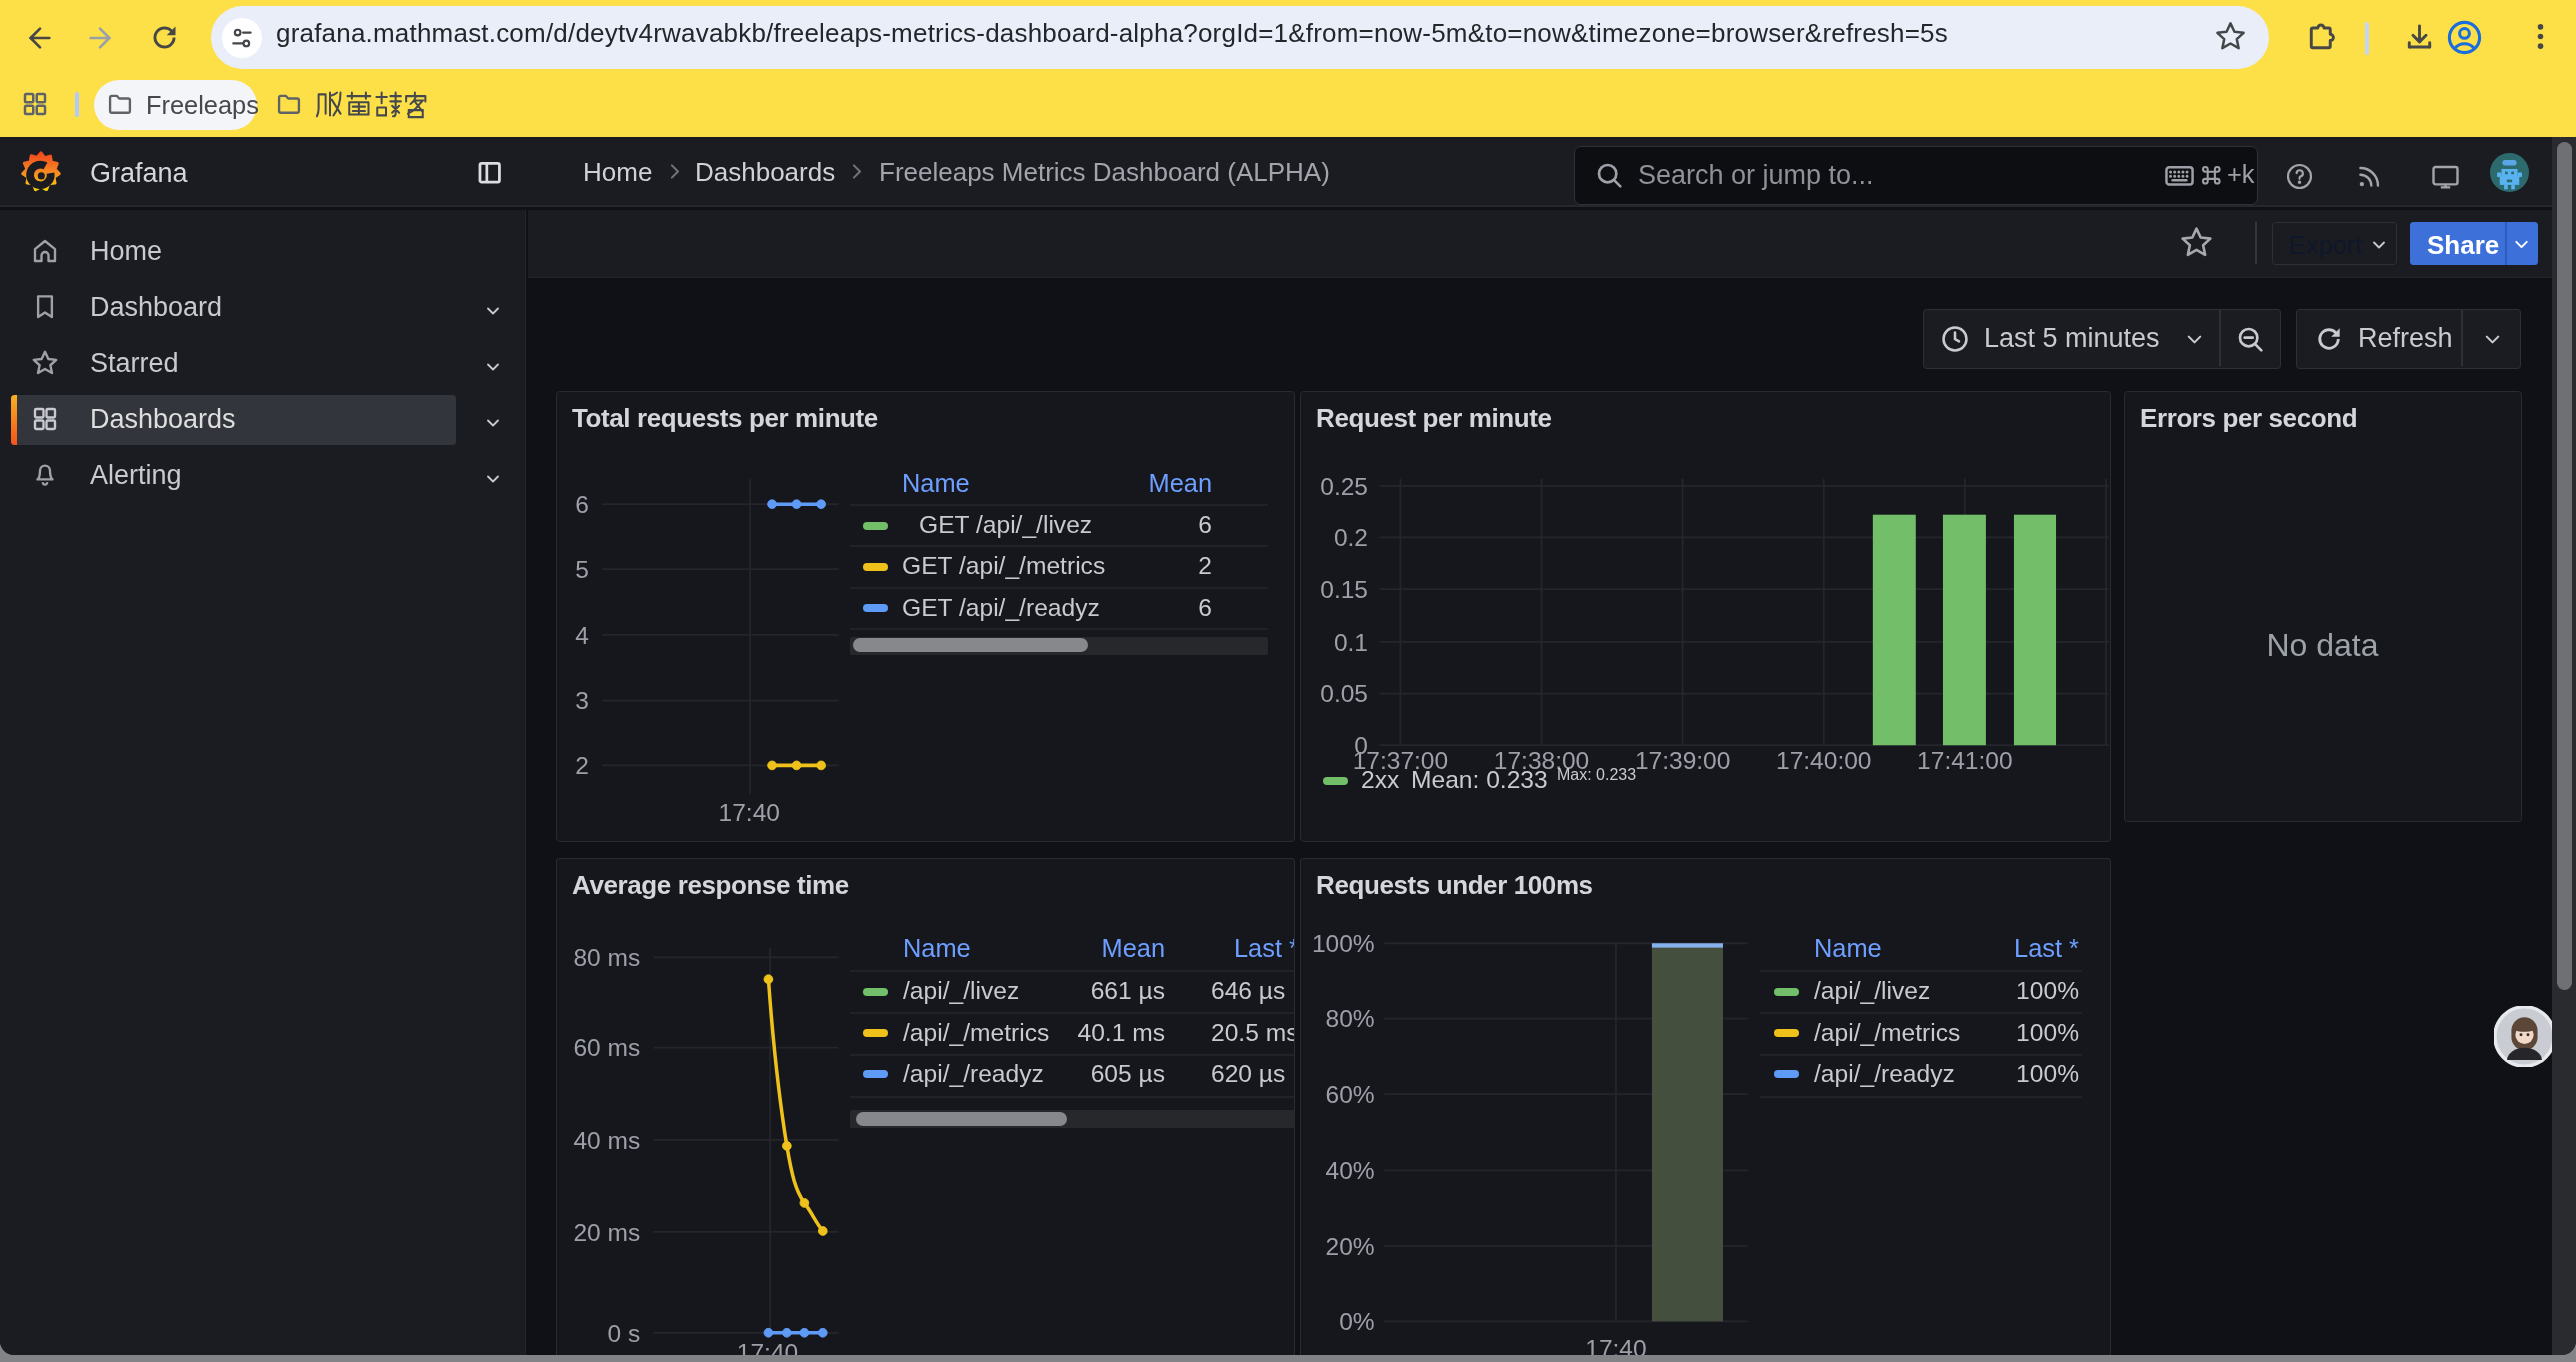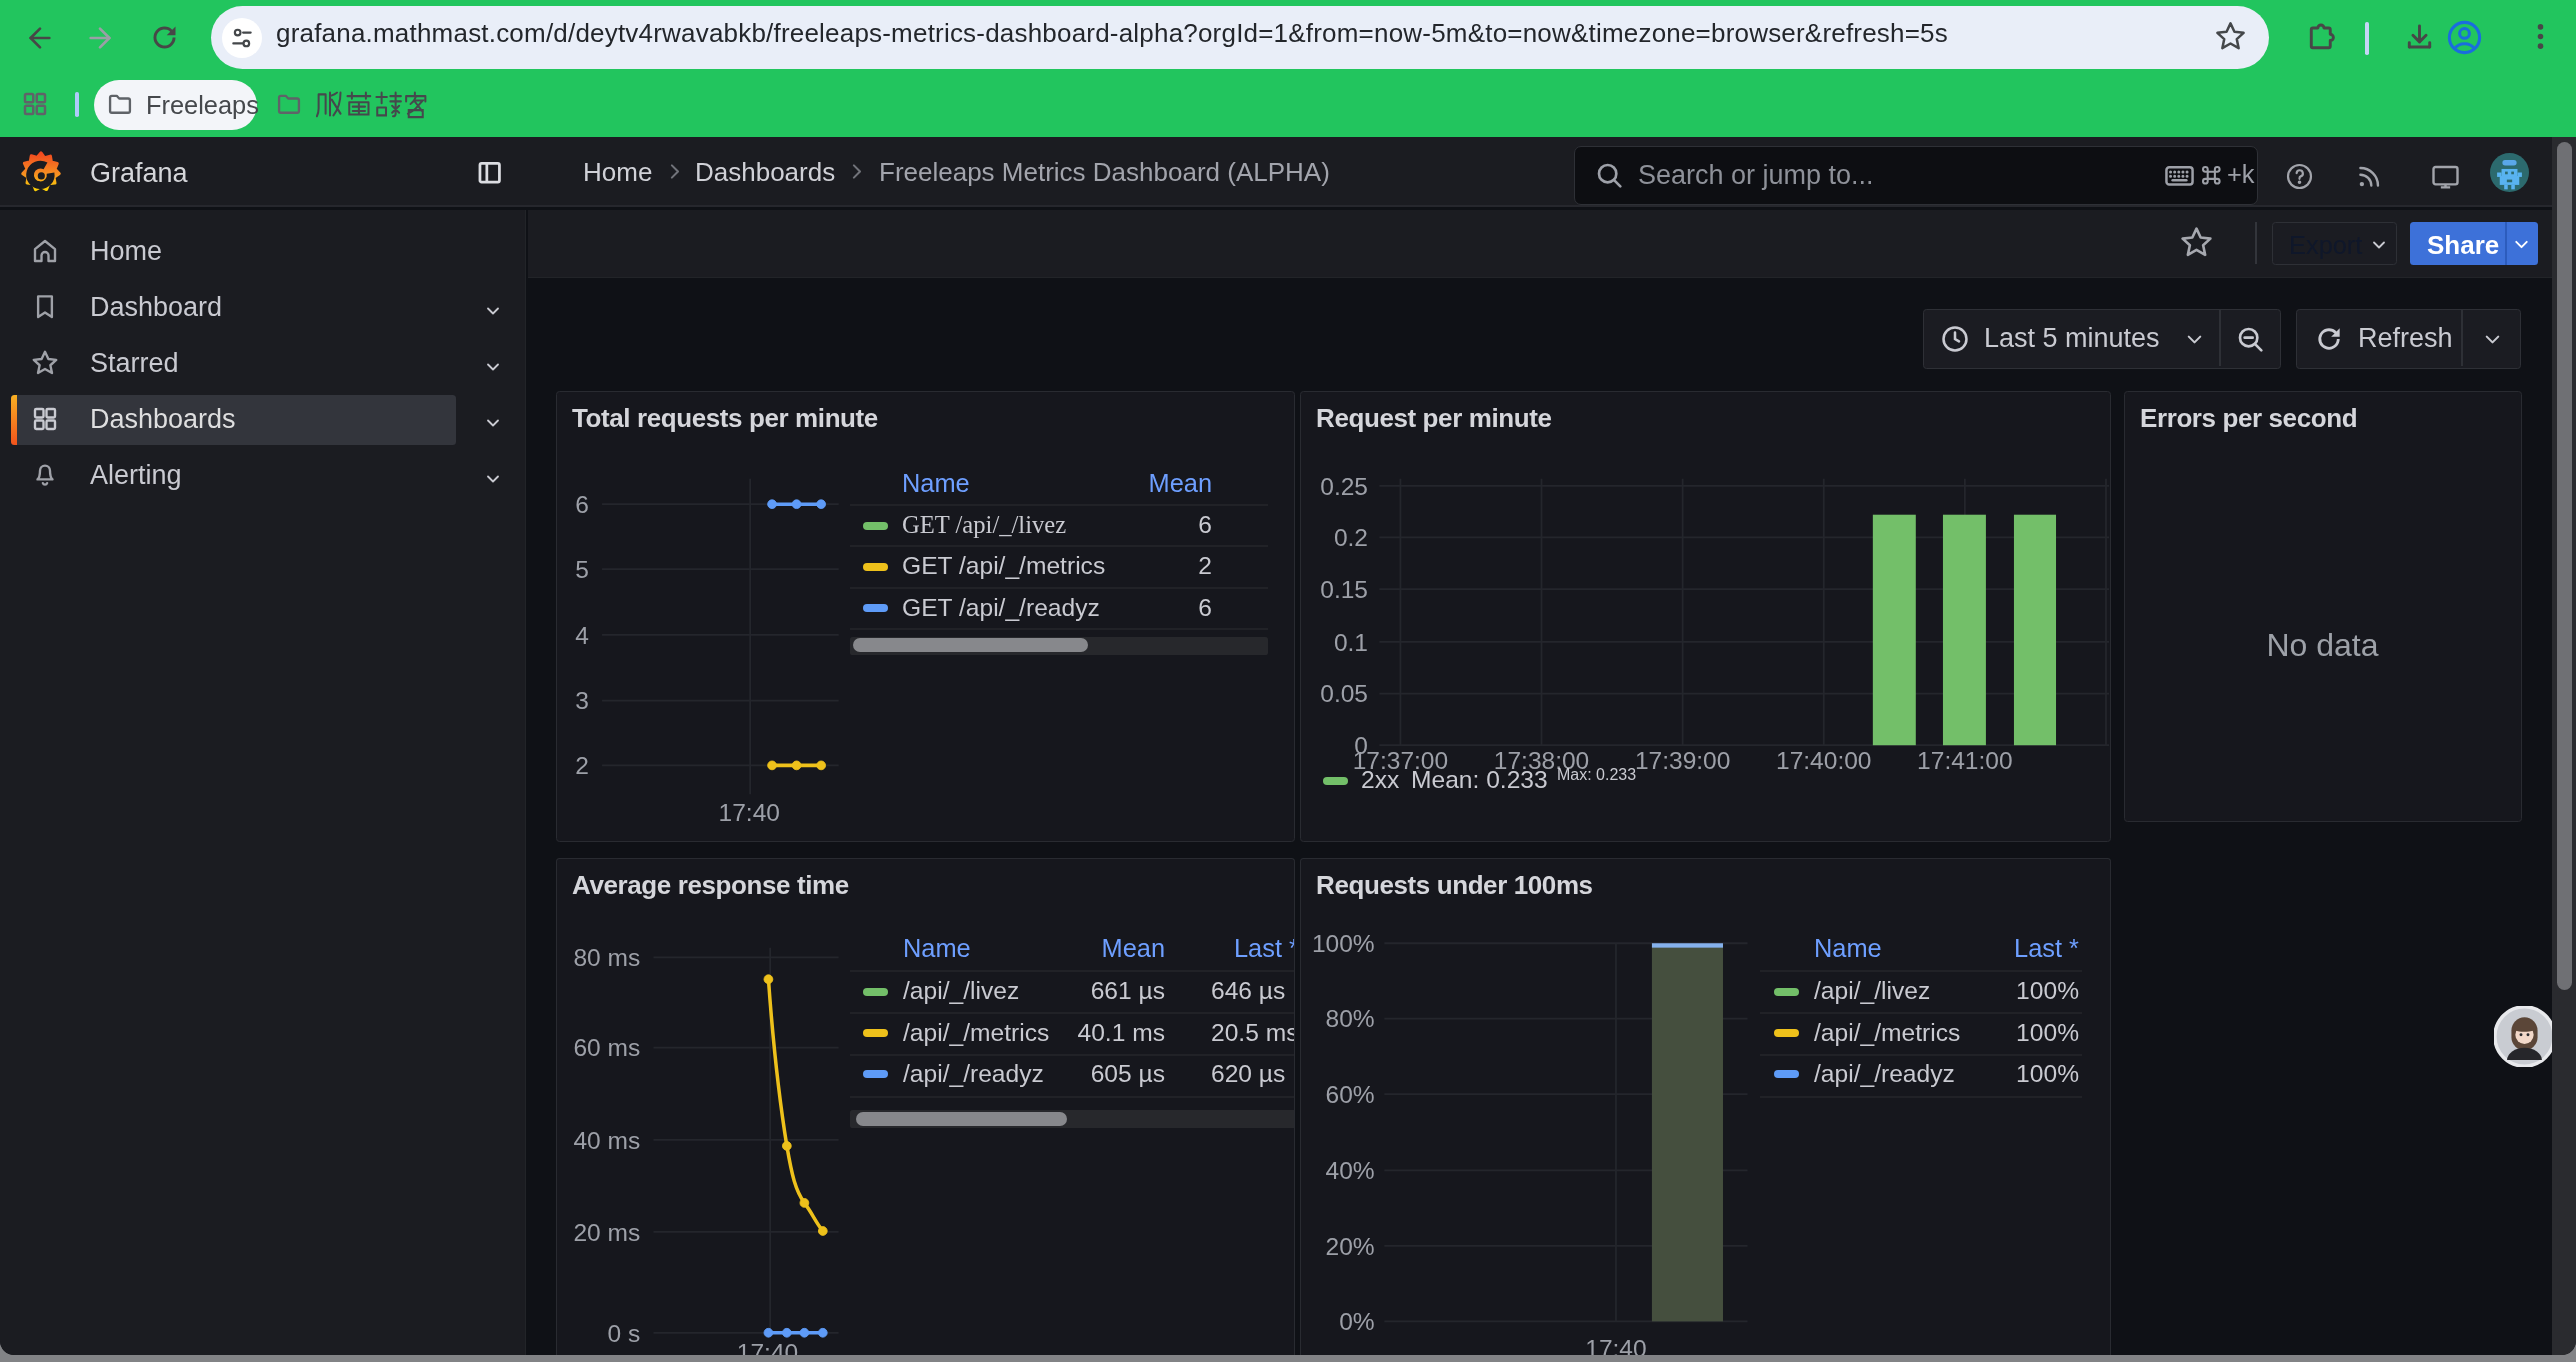--- a/index.html
+++ b/index.html
@@ -3,21 +3,21 @@
 <meta charset="utf-8">
 <style>
   * { margin:0; padding:0; box-sizing:border-box; }
   html,body { width:2576px; height:1363px; overflow:hidden; }
   body { font-family:"Liberation Sans", sans-serif; background:#828386; }
   .abs { position:absolute; }
   .page { position:relative; width:2576px; height:1363px; overflow:hidden; }
   .win { position:absolute; left:0; top:0; width:2576px; height:1355px;
          background:#ffffff; border-radius:0 0 14px 14px; overflow:hidden; }
   
-  .chrome { position:absolute; left:0; top:0; width:2576px; height:137px; background:#22c55e; }
+  .chrome { position:absolute; left:0; top:0; width:2576px; height:137px; background:#fde047; }
   .urlpill { position:absolute; left:211px; top:6.1px; width:2058px; height:63px; border-radius:32px; background:#e9eef8; }
   .urltxt { position:absolute; left:276px; top:17.5px; font-size:26px; color:#23262b; letter-spacing:0.2px; white-space:nowrap; }
   .bmtxt { font-size:25.4px; color:#45484c; }
   
   .app { position:absolute; left:0; top:0; width:2576px; height:1355px; }
   .appbg { position:absolute; left:0; top:137px; width:2576px; height:1218px; background:#0f1116; }
   .gheader { position:absolute; left:0; top:137px; width:2576px; height:70px; background:#1b1c21; border-bottom:2.6px solid #26272d; }
   .sidebar { position:absolute; left:0; top:210px; width:526px; height:1145px; background:#1b1c21; border-right:1.8px solid #222428; }
   .gtoolbar { position:absolute; left:528px; top:210px; width:2048px; height:68px; background:#1b1c21; border-bottom:1.8px solid #222428; }
   .panel { position:absolute; background:#16171d; border:1.8px solid #292b31; border-radius:3.5px; }
@@ -311,21 +311,21 @@
               <circle cx="301" cy="426" r="5"></circle>
           </g>
         </svg>
         <div class="thead abs" style="left:345px;top:77px;">Name</div>
         <div class="thead abs" style="left:550px;top:77px;width:105px;text-align:right;">Mean</div>
         <div class="sep" style="left:293px;top:112px;width:418px;"></div>
         <div class="sep" style="left:293px;top:153px;width:418px;"></div>
         <div class="sep" style="left:293px;top:195px;width:418px;"></div>
         <div class="sep" style="left:293px;top:236px;width:418px;"></div>
         <div class="pill" style="left:306px;top:130px;background:#73bf69;"></div>
-        <div class="tname abs" style="left:345px;top:119px;font-family:Liberation Serif, serif;">GET /api/_/livez</div>
+        <div class="tname abs" style="left:362px;top:119px;">GET /api/_/livez</div>
         <div class="tname abs" style="left:550px;top:119px;width:105px;text-align:right;">6</div>
         <div class="pill" style="left:306px;top:171px;background:#eec11b;"></div>
         <div class="tname abs" style="left:345px;top:160px;">GET /api/_/metrics</div>
         <div class="tname abs" style="left:550px;top:160px;width:105px;text-align:right;">2</div>
         <div class="pill" style="left:306px;top:212px;background:#5e9bf7;"></div>
         <div class="tname abs" style="left:345px;top:202px;">GET /api/_/readyz</div>
         <div class="tname abs" style="left:550px;top:202px;width:105px;text-align:right;">6</div>
         <div class="abs" style="left:293px;top:245px;width:418px;height:17.5px;background:#27282c;border-radius:2.6px;"></div>
         <div class="abs" style="left:296px;top:246px;width:235px;height:14px;background:#87888c;border-radius:7px;"></div>
       </div>

